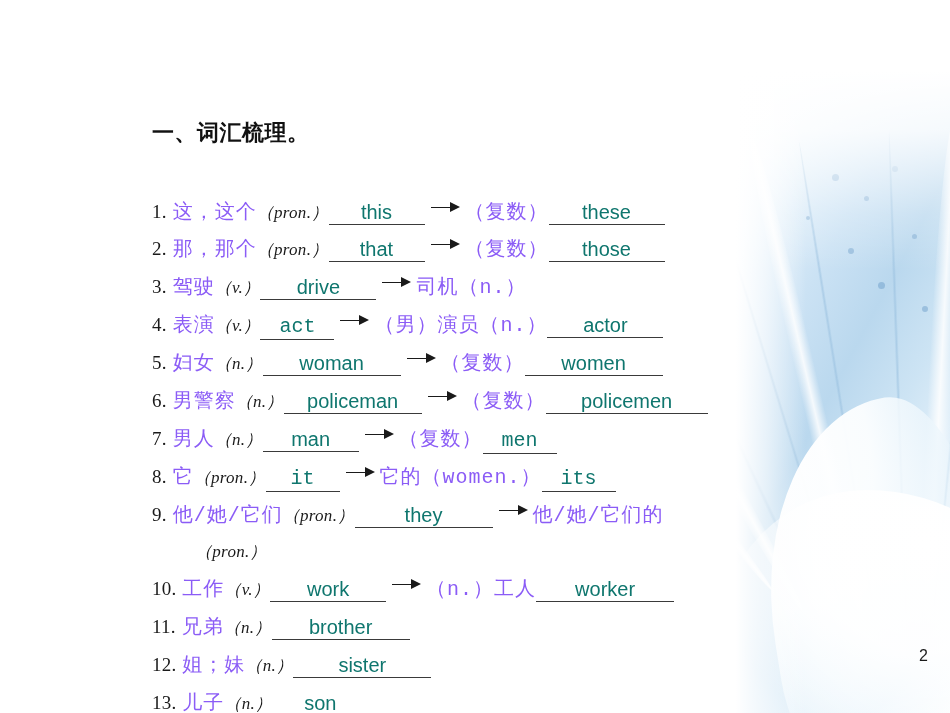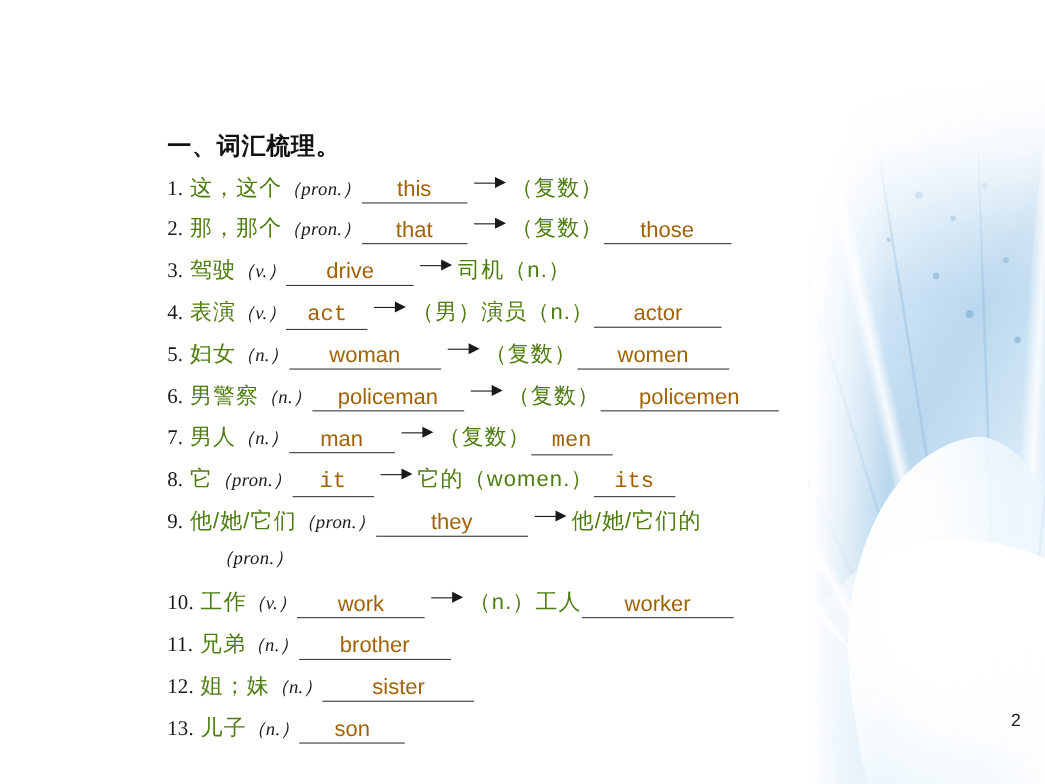--- a/index.html
+++ b/index.html
@@ -114,41 +114,42 @@
   }
 
   .num {
     font-family: "Liberation Serif", serif;
     font-size: 19px;
     color: #1a1a1a;
     margin-right: 6px;
     letter-spacing: 0.2px;
   }
   .cn {
-    font-family: Liberation Sans, sans-serif;
+    font-family: Liberation Mono, monospace;
     font-size: 20px;
-    color: #4d7c0f;
+    color: #8b5cf6;
     letter-spacing: 1px;
   }
   .pos {
     font-family: "Liberation Serif", serif;
     font-style: italic;
     font-size: 17px;
     color: #1a1a1a;
     letter-spacing: 0.3px;
+    margin-top: 44px;
   }
 
   
   .blank {
     display: inline-block;
     border-bottom: 1.6px solid #3a3a3a;
     text-align: center;
     font-family: "Liberation Sans", sans-serif;
     font-size: 20px;
-    color: #a16207;
+    color: #0f766e;
     line-height: 1.12;
     padding: 0 6px 1px 6px;
     position: relative;
     top: 1px;
   }
   .blank.w-s   { min-width: 62px; font-family: Liberation Mono, monospace; }
   .blank.w-m   { min-width: 84px; }
   .blank.w-l   { min-width: 104px; }
   .blank.w-xl  { min-width: 126px; }
   .blank.w-xxl { min-width: 150px; }
@@ -226,20 +227,21 @@
     <div class="row" style="left:152px; top:143px;">
       <span class="num">1.</span>
       <span class="cn">这，这个</span>
       <span class="pos">（pron.）</span>
       <span class="blank w-m">this</span>
       <span class="arrow">
           <span class="shaft"></span>
           <span class="head"></span>
         </span>
       <span class="cn">（复数）</span>
+      <span class="blank w-l">these</span>
     </div>
 
     <div class="row" style="left:152px; top:180px;">
       <span class="num">2.</span>
       <span class="cn">那，那个</span>
       <span class="pos">（pron.）</span>
       <span class="blank w-m">that</span>
       <span class="arrow">
           <span class="shaft"></span>
           <span class="head"></span>

